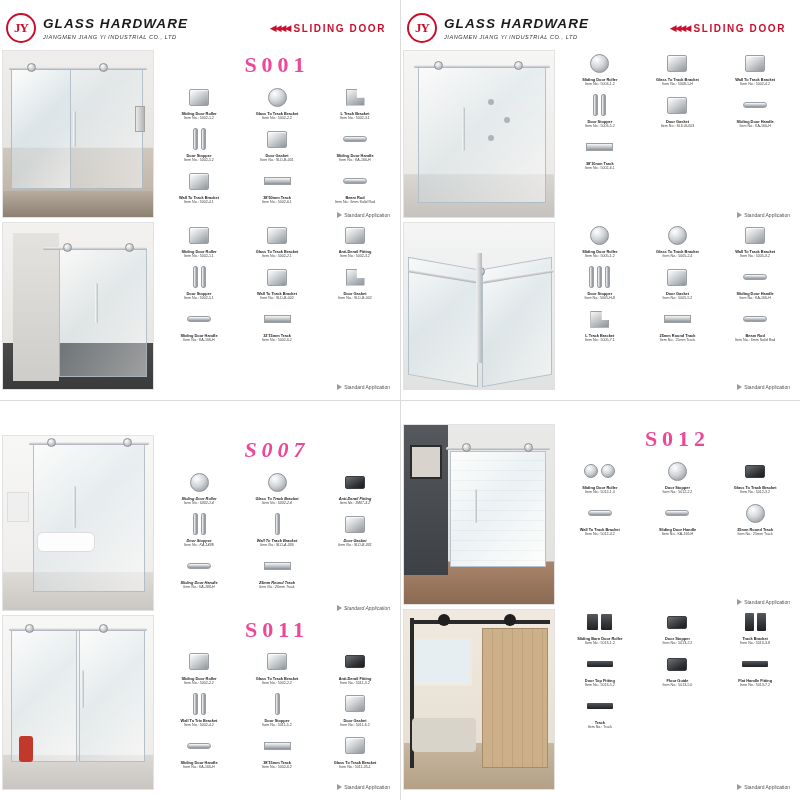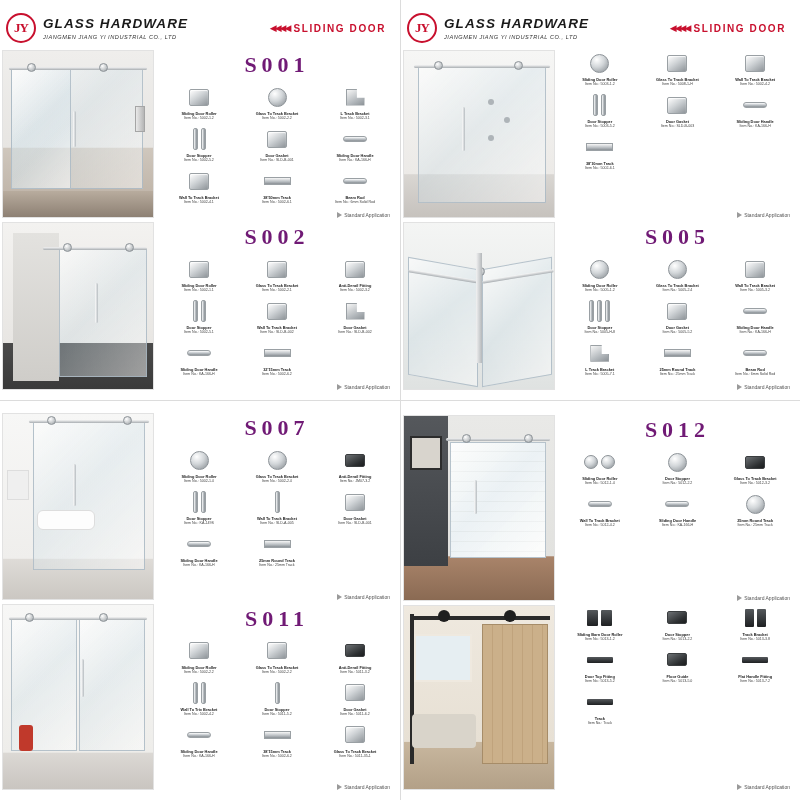--- a/index.html
+++ b/index.html
@@ -79,21 +79,21 @@
     flex: 1;
     min-width: 0;
     display: flex;
     flex-direction: column;
   }
   .model {
     text-align: center;
     font-size: 22px;
     font-weight: bold;
     letter-spacing: 5px;
-    color: #701a75;
+    color: #ec4899;
     font-family: "Liberation Serif", serif;
     margin: 2px 0 6px 0;
   }
   .parts {
     display: grid;
     grid-template-columns: repeat(3, 1fr);
     gap: 5px 4px;
     flex: 1;
     align-content: start;
   }
@@ -308,21 +308,20 @@
           <div style="position:absolute;inset:0;background:linear-gradient(180deg,#f3f2f0 0%,#e8e6e3 72%,#4a4a4a 72.5%,#3a3a3a 100%)"></div>
           <div style="position:absolute;left:10px;top:10px;width:46px;height:148px;background:linear-gradient(180deg,#e3e2df,#cfcdc9)"></div>
           <div style="position:absolute;left:56px;top:26px;width:88px;height:128px;" class="glassy"></div>
           <div class="rail" style="left:40px;top:24px;width:104px;"></div>
           <div class="roller" style="left:60px;top:20px;"></div>
           <div class="roller" style="left:122px;top:20px;"></div>
           <div class="handle-bar" style="left:92px;top:60px;height:40px;"></div>
         </div>
       </div>
       <div class="spec">
-        <div class="model">S002</div>
         <div class="parts">
           <div class="part">
               <div class="part-art">
                 <div class="g-block"></div>
               </div>
               <div class="part-name">Sliding Door Roller</div>
               <div class="part-item">Item No.: 5002-1.1</div>
             </div>
           <div class="part">
               <div class="part-art">
@@ -487,21 +486,20 @@
           <div style="position:absolute;inset:0;background:linear-gradient(180deg,#f4f5f4 0%,#e6e9e8 70%,#dfe2e1 100%)"></div>
           <div style="position:absolute;left:4px;top:40px;width:70px;height:118px;transform:skewY(10deg);" class="glassy"></div>
           <div style="position:absolute;left:78px;top:40px;width:70px;height:118px;transform:skewY(-10deg);" class="glassy"></div>
           <div class="rail" style="left:4px;top:52px;width:72px;transform:rotate(9deg);"></div>
           <div class="rail" style="left:78px;top:52px;width:72px;transform:rotate(-9deg);"></div>
           <div class="roller" style="left:72px;top:44px;"></div>
           <div style="position:absolute;left:72px;top:30px;width:6px;height:110px;background:linear-gradient(90deg,#f2f2f2,#b4b8bb);"></div>
         </div>
       </div>
       <div class="spec">
-        <div class="model">S005</div>
         <div class="parts">
           <div class="part">
               <div class="part-art">
                 <div class="g-round"></div>
               </div>
               <div class="part-name">Sliding Door Roller</div>
               <div class="part-item">Item No.: 5005-1.2</div>
             </div>
           <div class="part">
               <div class="part-art">
@@ -569,21 +567,21 @@
               <span class="play-tri"></span>
               <span class="footer-en">Standard Application</span>
             </div>
         </div>
       </div>
     </div>
   </div>
 
   <div class="quadrant q3">
 
-    <div class="product" style="margin-top:2px;">
+    <div class="product" style="margin-top:24px;font-style:italic;">
       <div class="photo">
         <div class="scene">
           <div style="position:absolute;inset:0;background:linear-gradient(180deg,#f7f7f6 0%,#efeeec 78%,#dedbd7 78.5%,#cbc7c2 100%)"></div>
           <div style="position:absolute;left:30px;top:6px;width:112px;height:150px;" class="glassy"></div>
           <div class="rail" style="left:26px;top:6px;width:120px;"></div>
           <div class="roller" style="left:44px;top:2px;"></div>
           <div class="roller" style="left:120px;top:2px;"></div>
           <div class="handle-bar" style="left:70px;top:50px;height:42px;"></div>
           <div style="position:absolute;left:4px;top:56px;width:22px;height:30px;background:#efefef;border:1px solid #ddd;"></div>
           <div style="position:absolute;left:34px;top:96px;width:58px;height:20px;border-radius:6px;background:#fdfdfd;border:1px solid #ddd;"></div>
@@ -749,21 +747,21 @@
               <span class="play-tri"></span>
               <span class="footer-en">Standard Application</span>
             </div>
         </div>
       </div>
     </div>
   </div>
 
   <div class="quadrant q4">
 
-    <div class="product" style="margin-top:4px;justify-content:center;">
+    <div class="product" style="margin-top:13px;justify-content:center;">
       <div class="photo">
         <div class="scene">
           <div style="position:absolute;inset:0;background:linear-gradient(180deg,#e9e9e7 0%,#e2e2df 76%,#a9846a 76.5%,#8a6a53 100%)"></div>
           <div style="position:absolute;left:0;top:0;width:44px;height:150px;background:linear-gradient(180deg,#55585c,#3d4044);"></div>
           <div style="position:absolute;left:46px;top:26px;width:96px;height:116px;background:repeating-linear-gradient(180deg,#fbfbfa 0 9px,#eeeeec 9px 10px);"></div>
           <div style="position:absolute;left:46px;top:26px;width:96px;height:116px;" class="glassy"></div>
           <div class="rail" style="left:42px;top:22px;width:104px;"></div>
           <div class="roller" style="left:58px;top:18px;"></div>
           <div class="roller" style="left:120px;top:18px;"></div>
           <div class="handle-bar" style="left:70px;top:64px;height:34px;"></div>

